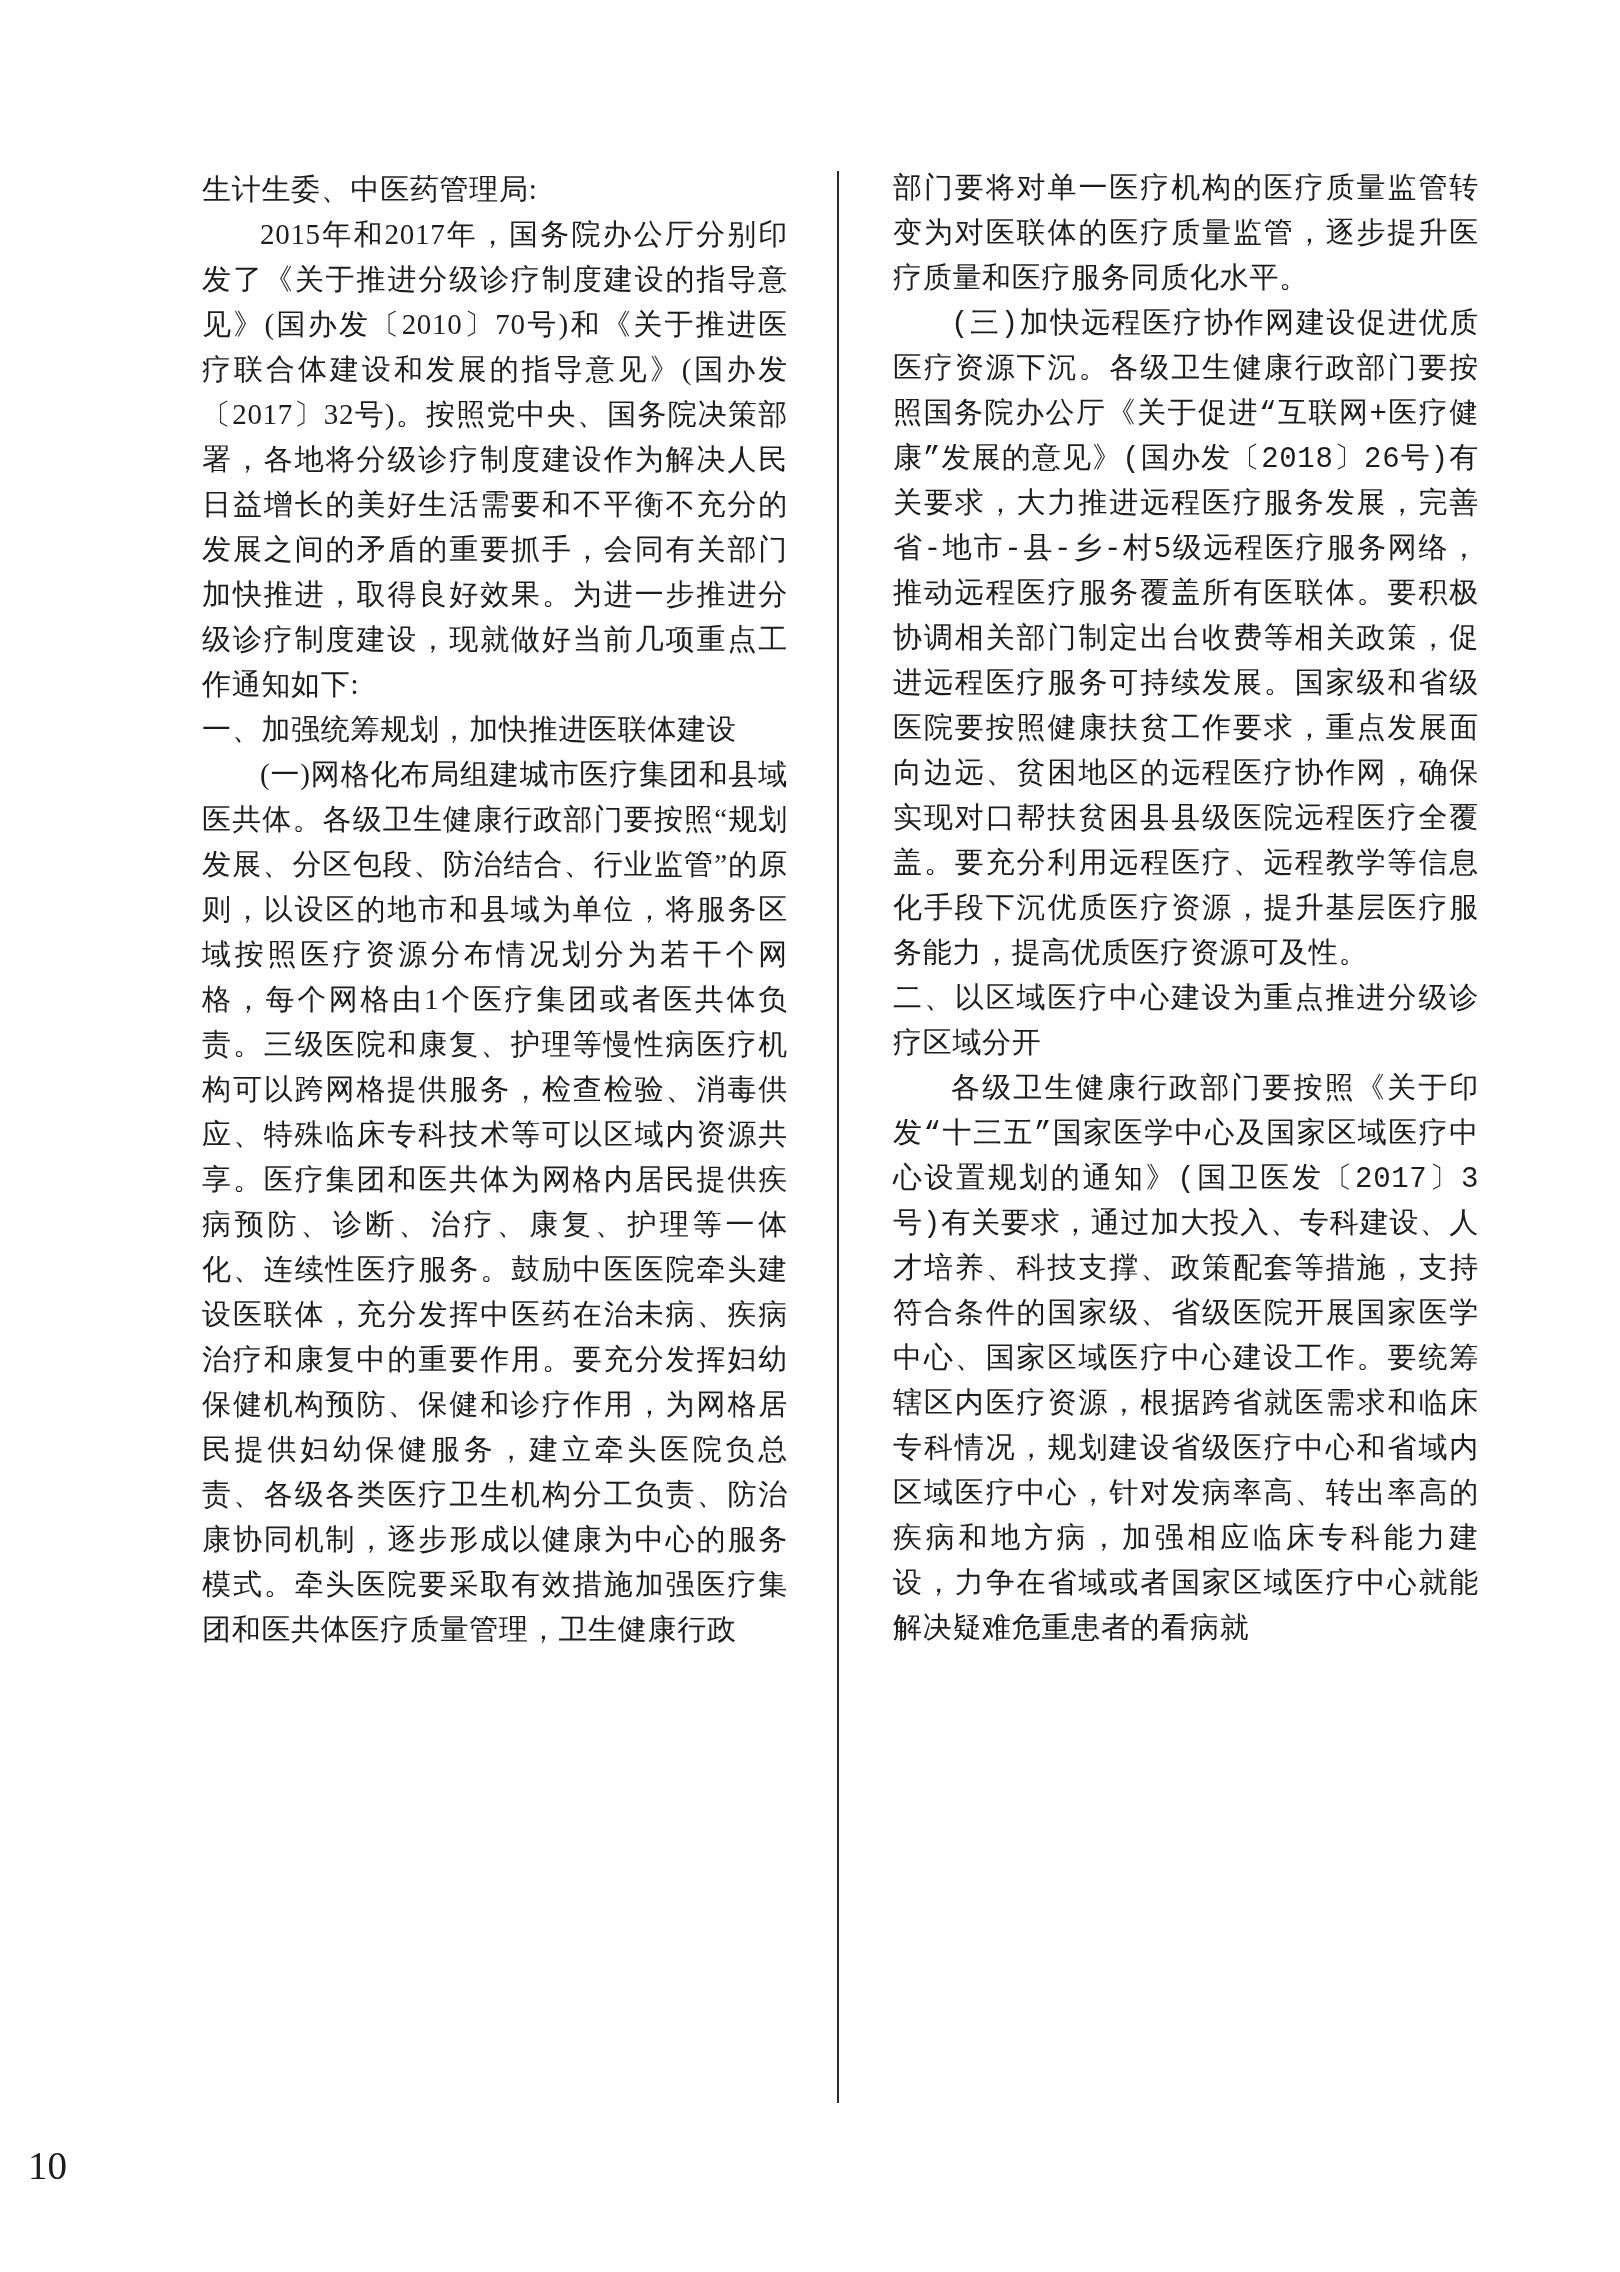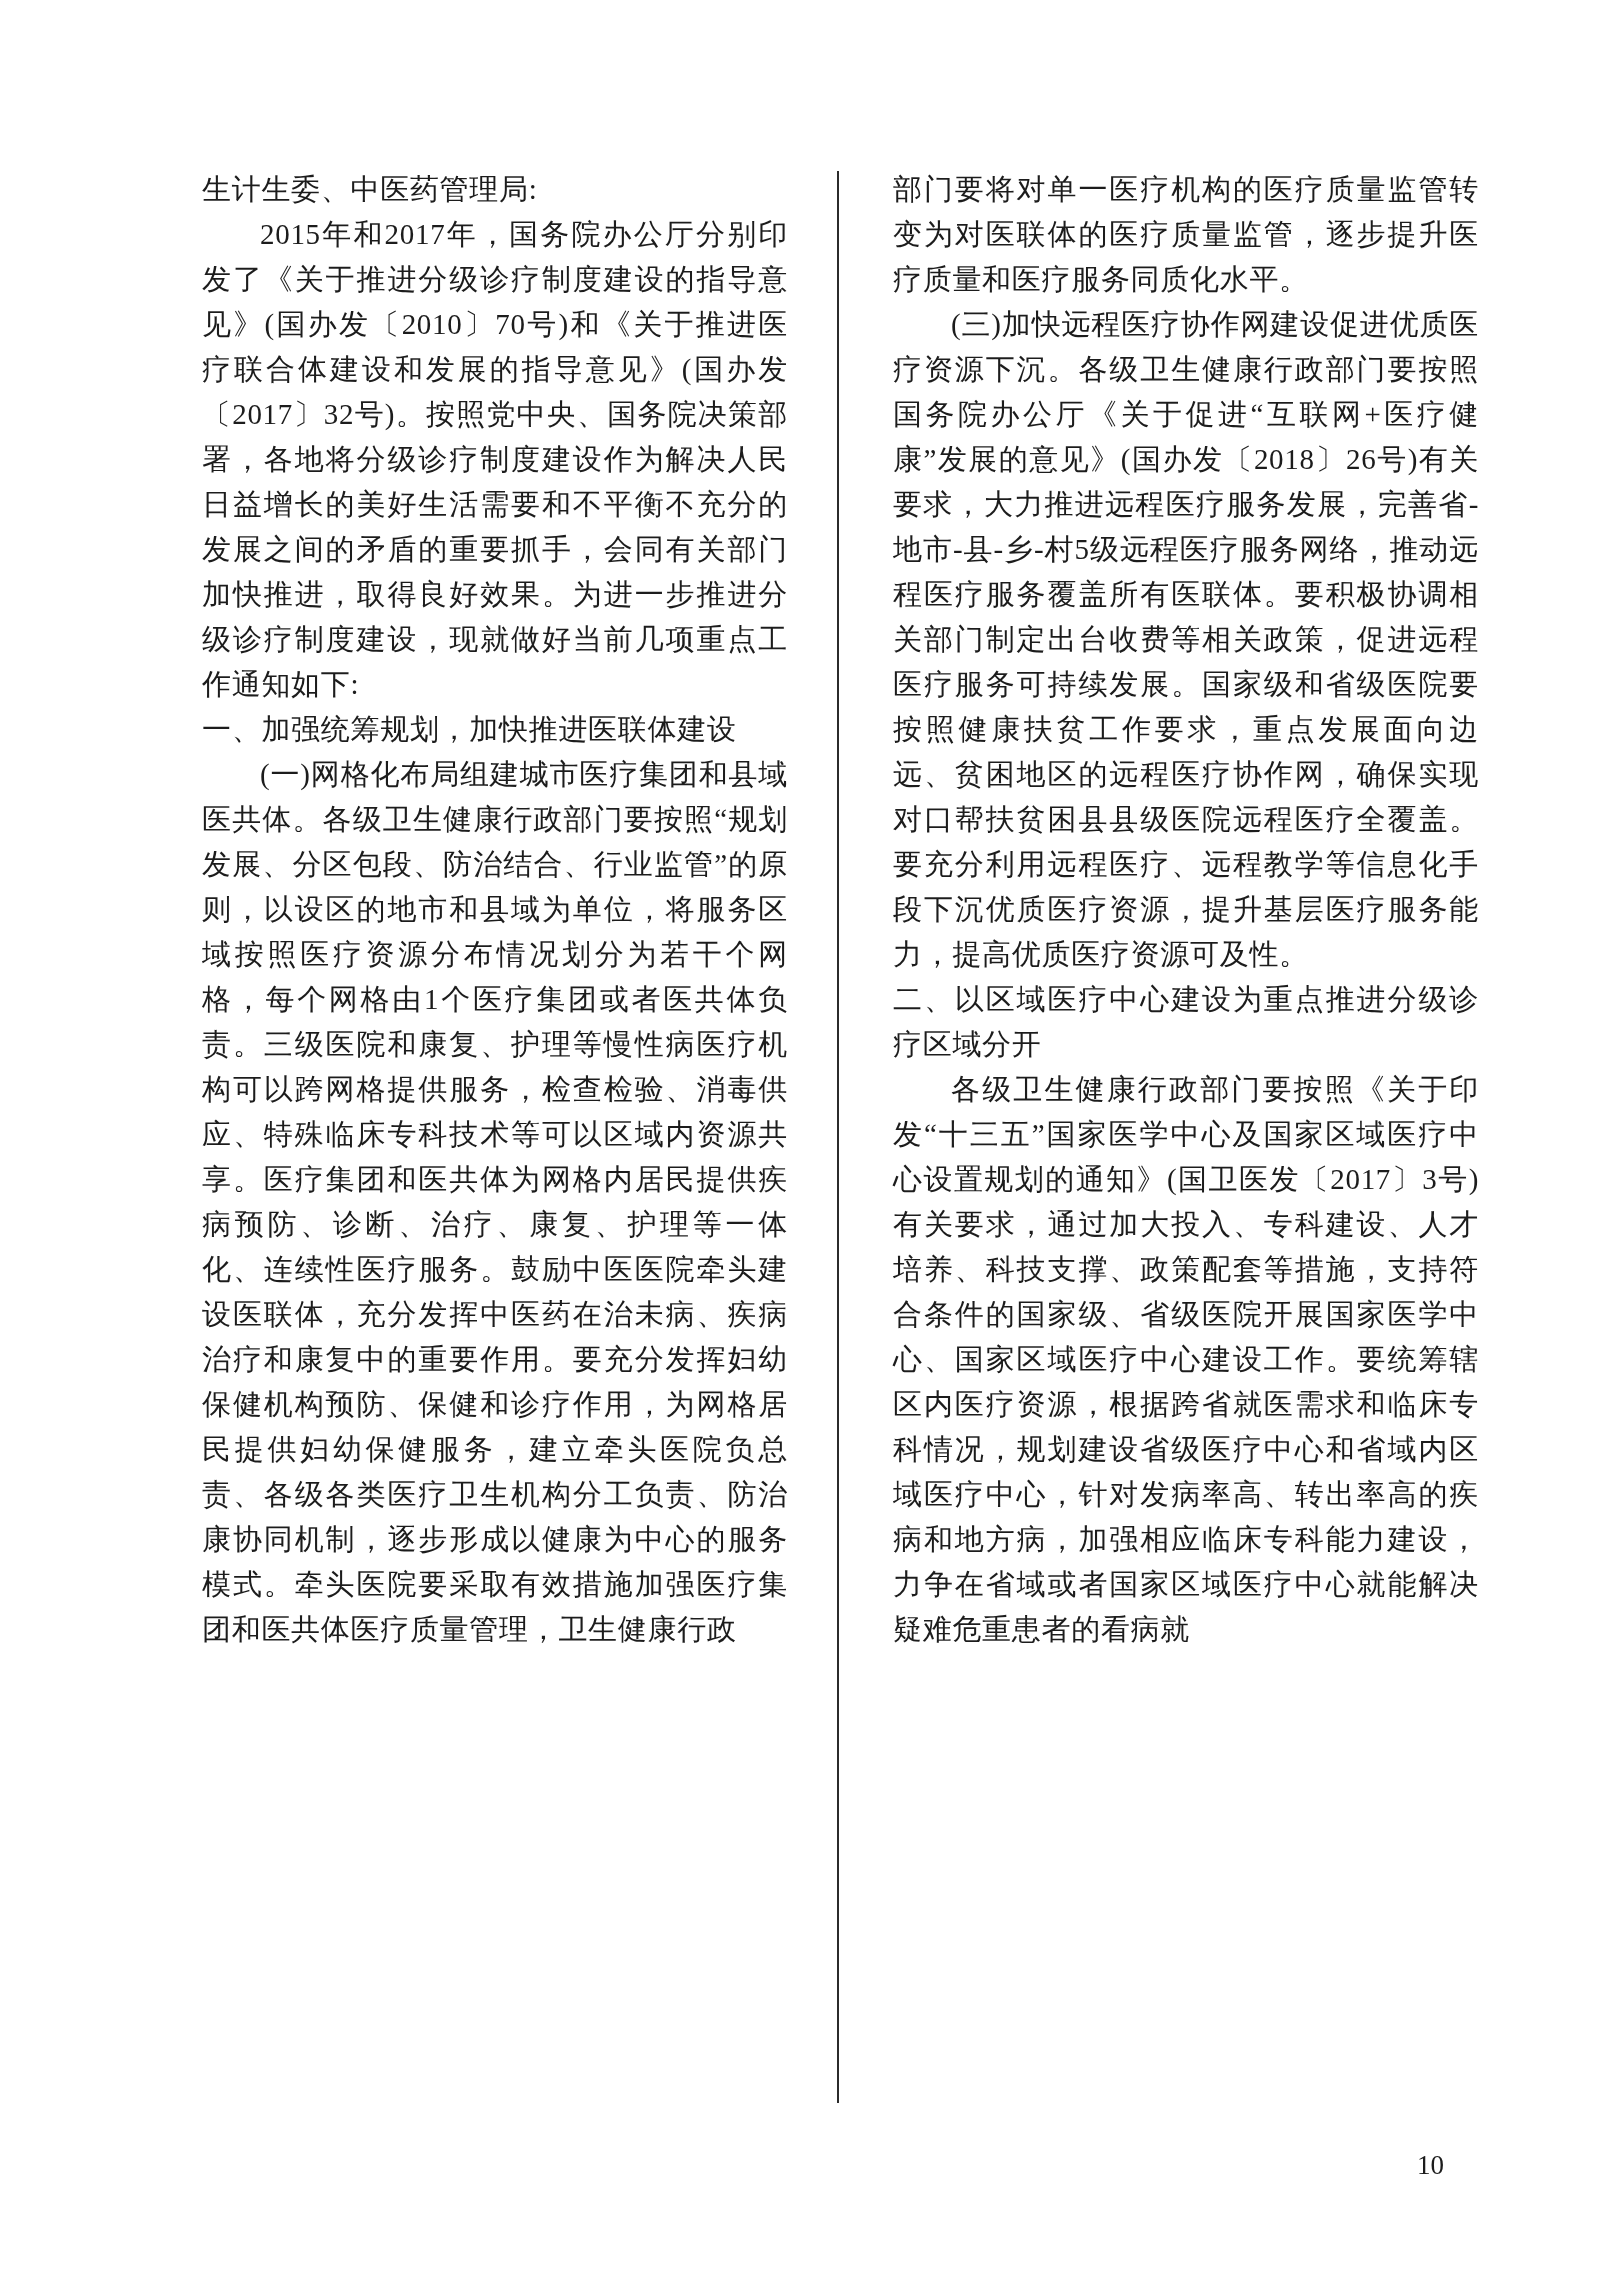--- a/index.html
+++ b/index.html
@@ -21,21 +21,21 @@
     position: absolute;
     top: 167px;
     width: 586px;
     font-size: 29px;
     line-height: 45px;
     letter-spacing: 0.7px;
     text-align: justify;
     text-justify: inter-character;
   }
   .column-left  { left: 174px;  }
-  .column-right { left: 865px; }
+  .column-right { left: 865px; font-family: Liberation Mono, monospace; }
   .column p {
     margin: 0;
     padding: 0;
   }
   .para-indent {
     text-indent: 2em;
   }
   .para-plain {
     text-indent: 0;
   }
@@ -49,22 +49,22 @@
     top: 171px;
     width: 2px;
     height: 1932px;
     background: #2b2b2b;
   }
   .page-footer {
     position: absolute;
     left: 0;
     top: 2149px;
     width: 1416px;
-    text-align: right;
-    font-size: 27px;
+    text-align: left;
+    font-size: 39px;
     line-height: 33px;
     color: #1c1c1c;
   }
 </style>
 </head>
 <body>
 
 <div class="page">
 
   <div class="column column-left">

